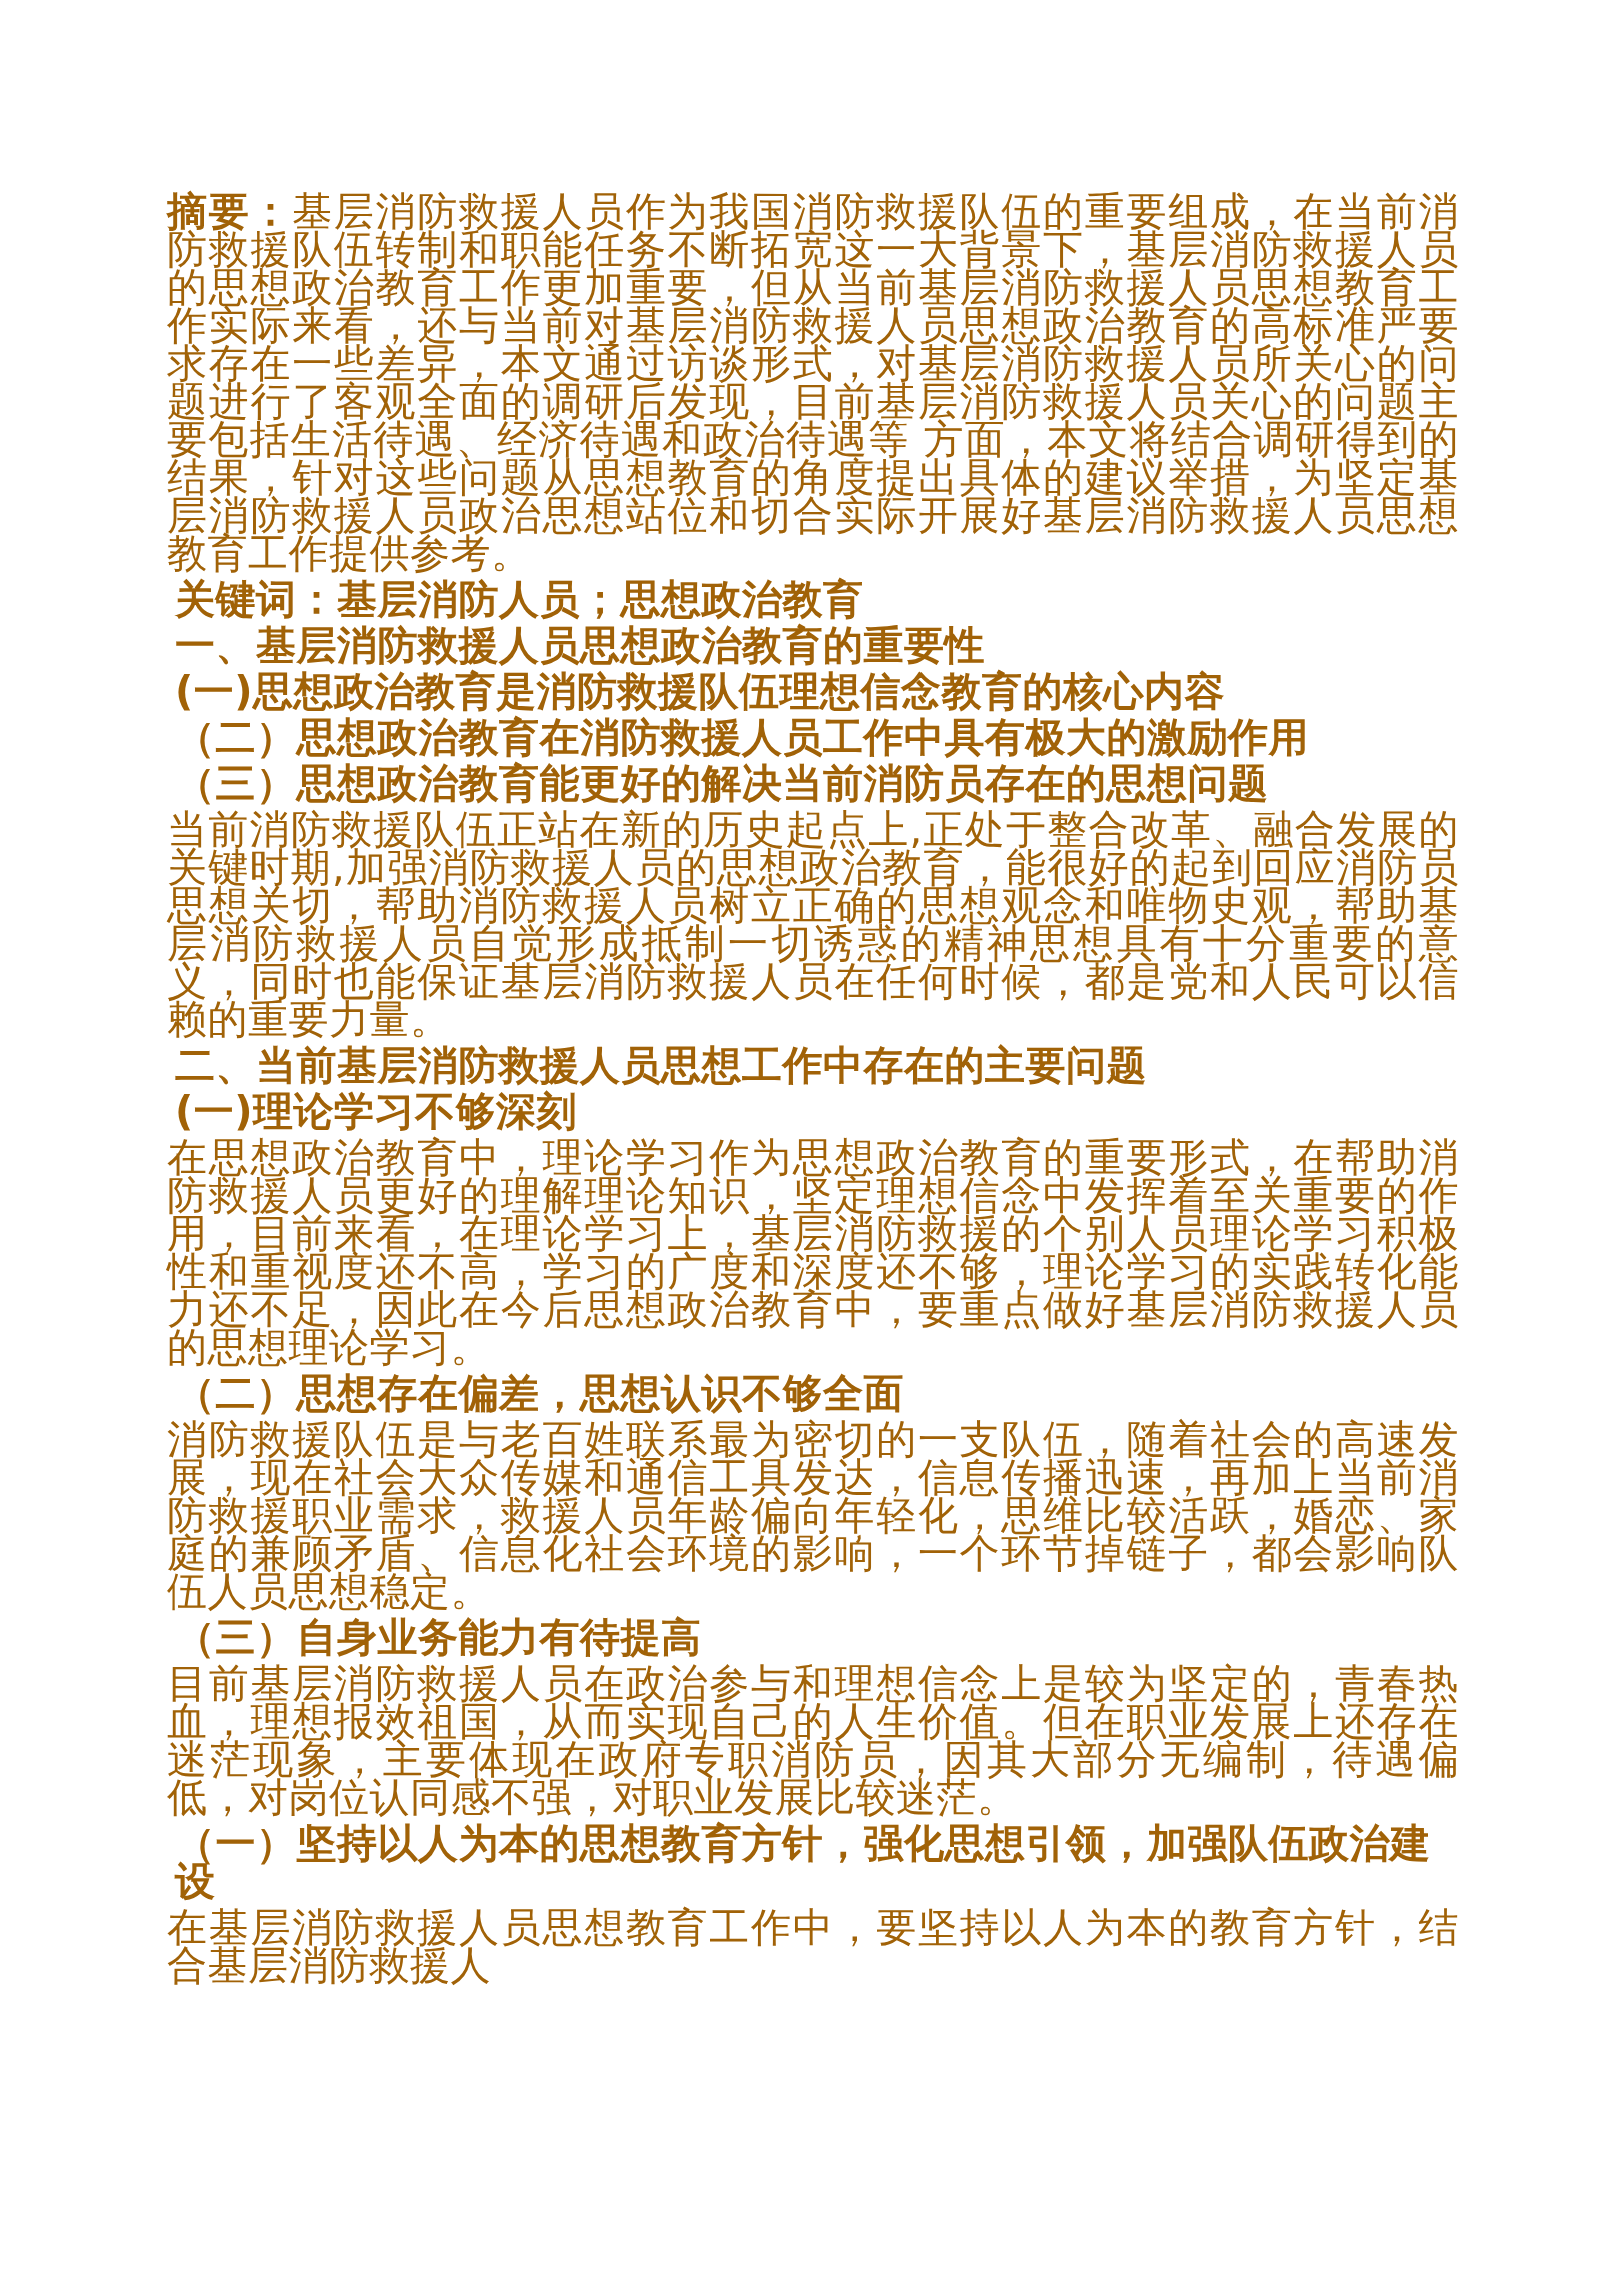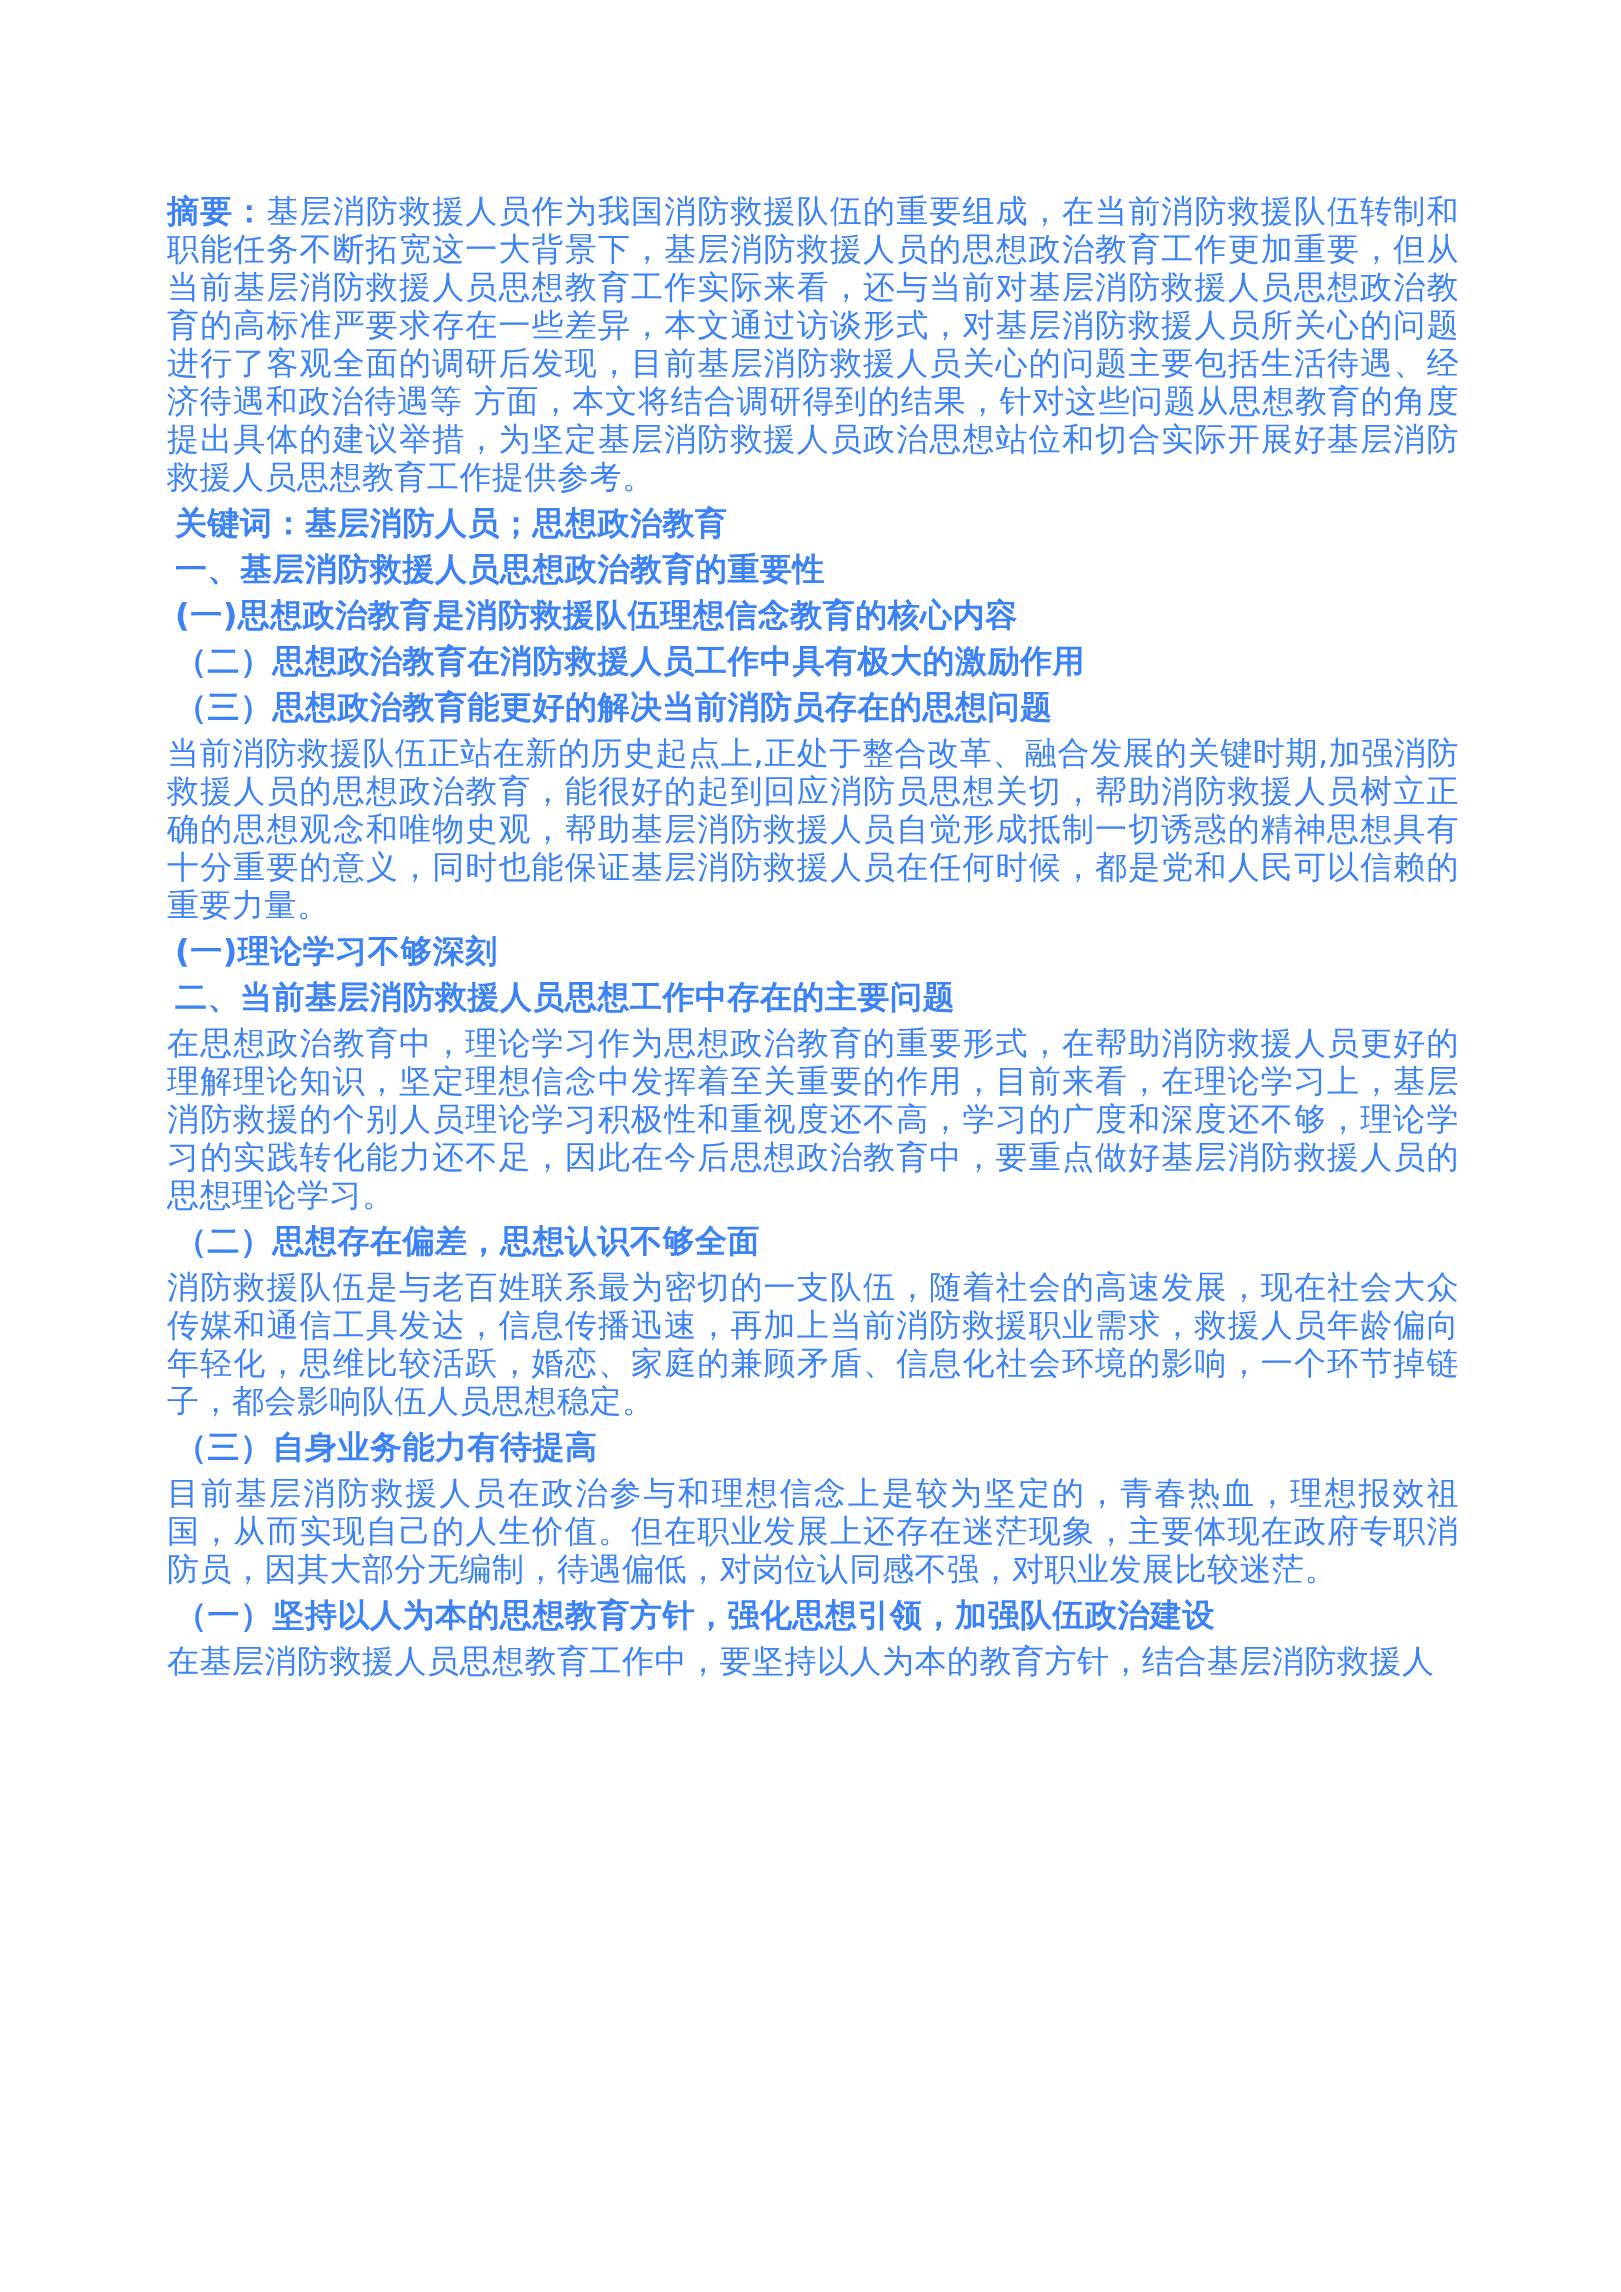--- a/index.html
+++ b/index.html
@@ -20,22 +20,22 @@
     top: 0;
     width: 1621px;
     height: 2293px;
     background: #ffffff;
   }
   .content {
     position: absolute;
     left: 167px;
     top: 192px;
     width: 1292px;
-    color: #3b82f6;
-    font-size: 32px;
+    color: #a16207;
+    font-size: 40px;
     line-height: 38px;
     text-align: justify;
     letter-spacing: 0.5px;
   }
   .para {
     margin: 0;
     padding: 0;
     font-weight: normal;
   }
   .heading {
@@ -57,22 +57,22 @@
     <p class="para"><span class="lead-bold">摘要：</span><span>基层消防救援人员作为我国消防救援队伍的重要组成，在当前消防救援队伍转制和职能任务不断拓宽这一大背景下，基层消防救援人员的思想政治教育工作更加重要，但从当前基层消防救援人员思想教育工作实际来看，还与当前对基层消防救援人员思想政治教育的高标准严要求存在一些差异，本文通过访谈形式，对基层消防救援人员所关心的问题进行了客观全面的调研后发现，目前基层消防救援人员关心的问题主要包括生活待遇、经济待遇和政治待遇等 方面，本文将结合调研得到的结果，针对这些问题从思想教育的角度提出具体的建议举措，为坚定基层消防救援人员政治思想站位和切合实际开展好基层消防救援人员思想教育工作提供参考。</span></p>
 
     <p class="heading">关键词：基层消防人员；思想政治教育</p>
 
     <p class="heading">一、基层消防救援人员思想政治教育的重要性</p>
     <p class="heading">(一)思想政治教育是消防救援队伍理想信念教育的核心内容</p>
     <p class="heading">（二）思想政治教育在消防救援人员工作中具有极大的激励作用</p>
     <p class="heading">（三）思想政治教育能更好的解决当前消防员存在的思想问题</p>
     <p class="para">当前消防救援队伍正站在新的历史起点上,正处于整合改革、融合发展的关键时期,加强消防救援人员的思想政治教育，能很好的起到回应消防员思想关切，帮助消防救援人员树立正确的思想观念和唯物史观，帮助基层消防救援人员自觉形成抵制一切诱惑的精神思想具有十分重要的意义，同时也能保证基层消防救援人员在任何时候，都是党和人民可以信赖的重要力量。</p>
 
+    <p class="heading">二、当前基层消防救援人员思想工作中存在的主要问题</p>
     <p class="heading">(一)理论学习不够深刻</p>
-    <p class="heading">二、当前基层消防救援人员思想工作中存在的主要问题</p>
     <p class="para">在思想政治教育中，理论学习作为思想政治教育的重要形式，在帮助消防救援人员更好的理解理论知识，坚定理想信念中发挥着至关重要的作用，目前来看，在理论学习上，基层消防救援的个别人员理论学习积极性和重视度还不高，学习的广度和深度还不够，理论学习的实践转化能力还不足，因此在今后思想政治教育中，要重点做好基层消防救援人员的思想理论学习。</p>
     <p class="heading">（二）思想存在偏差，思想认识不够全面</p>
     <p class="para">消防救援队伍是与老百姓联系最为密切的一支队伍，随着社会的高速发展，现在社会大众传媒和通信工具发达，信息传播迅速，再加上当前消防救援职业需求，救援人员年龄偏向年轻化，思维比较活跃，婚恋、家庭的兼顾矛盾、信息化社会环境的影响，一个环节掉链子，都会影响队伍人员思想稳定。</p>
     <p class="heading">（三）自身业务能力有待提高</p>
     <p class="para">目前基层消防救援人员在政治参与和理想信念上是较为坚定的，青春热血，理想报效祖国，从而实现自己的人生价值。但在职业发展上还存在迷茫现象，主要体现在政府专职消防员，因其大部分无编制，待遇偏低，对岗位认同感不强，对职业发展比较迷茫。</p>
 
     <p class="heading">（一）坚持以人为本的思想教育方针，强化思想引领，加强队伍政治建设</p>
     <p class="para">在基层消防救援人员思想教育工作中，要坚持以人为本的教育方针，结合基层消防救援人</p>
 
   </div>

